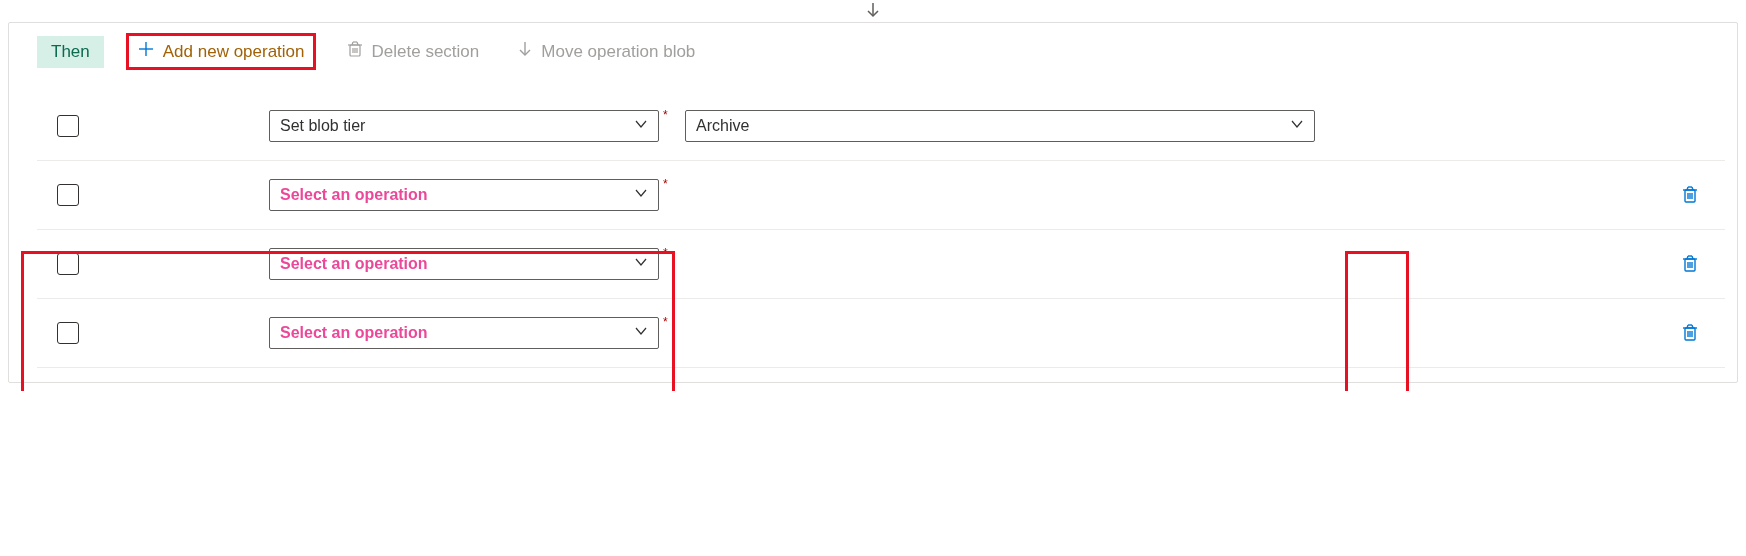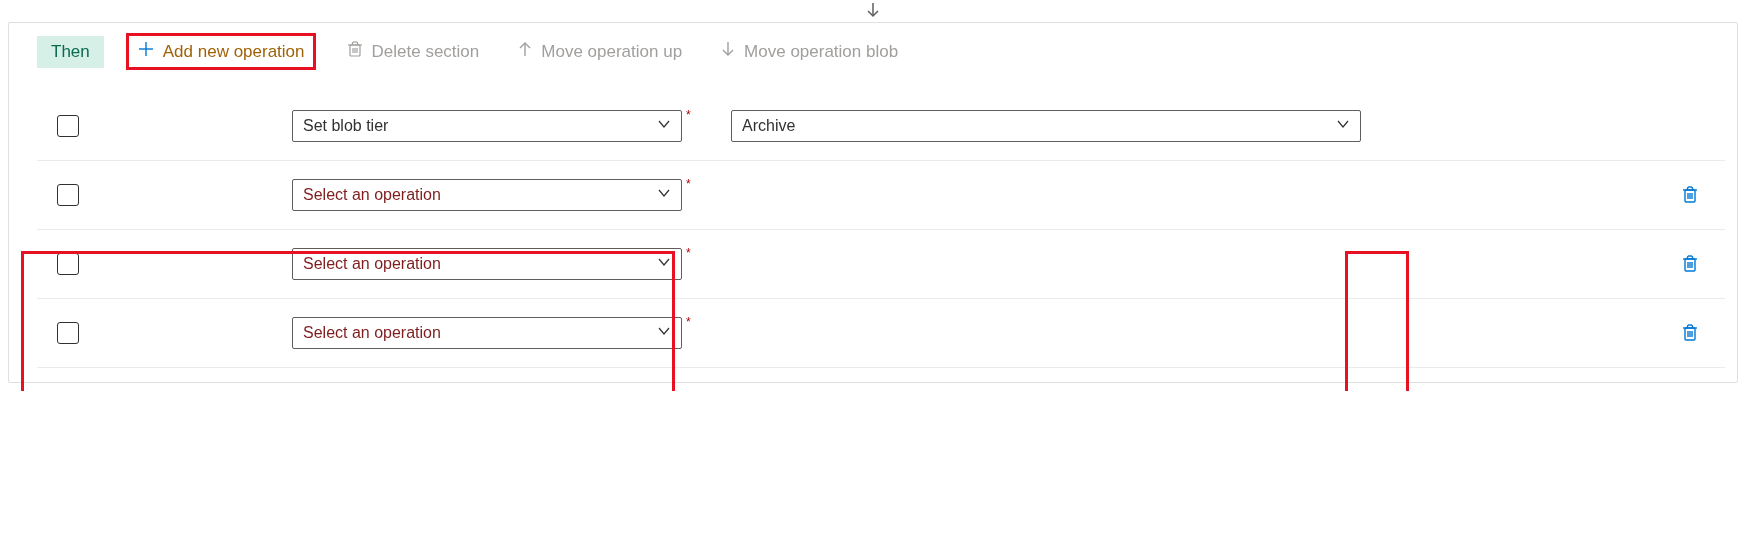--- a/index.html
+++ b/index.html
@@ -58,21 +58,20 @@
     .col-check { width: 232px; flex-shrink: 0; }
     .col-op { width: 416px; flex-shrink: 0; font-weight: 600; font-size: 17px; }
     .col-param { font-weight: 600; font-size: 17px; flex: 1; }
 
     .op-row {
       display: flex;
       align-items: center;
       padding: 18px 0;
       border-bottom: 1px solid #edebe9;
       position: relative;
-      gap: 23px;
     }
     .op-row:last-child { border-bottom: none; }
     .checkbox-cell { width: 232px; flex-shrink: 0; display: flex; align-items: center; padding-left: 20px; }
     .fake-checkbox {
       width: 22px; height: 22px;
       border: 1px solid #323130;
       border-radius: 3px;
       background: #fff;
       cursor: pointer;
     }
@@ -82,21 +81,21 @@
       align-items: center;
       justify-content: space-between;
       border: 1px solid #605e5c;
       padding: 6px 10px;
       width: 390px;
       font-size: 16px;
       background: #fff;
       cursor: pointer;
       border-radius: 2px;
     }
-    .select.placeholder { color: #7f1d1d; }
+    .select.placeholder { color: #ec4899; font-weight: bold; }
     .select-value { color: #323130; }
     .required-star {
       position: absolute;
       color: #a80000;
       font-size: 12px;
       left: 394px;
       top: -2px;
     }
     .param-cell { flex: 1; }
     .param-select {
@@ -179,29 +178,20 @@
           <line x1="9" y1="8" x2="9" y2="13"></line>
           <line x1="11" y1="8" x2="11" y2="13"></line>
           <line x1="6" y1="5" x2="7" y2="2"></line>
           <line x1="12" y1="5" x2="11" y2="2"></line>
           <line x1="7" y1="2" x2="11" y2="2"></line>
         </svg>
       </span>
       <span>Delete section</span>
     </button>
 
-    <button class="toolbar-btn disabled">
-      <span>
-        <svg width="16" height="16" viewBox="0 0 16 16" fill="none" stroke="#a19f9d" stroke-width="1.4">
-          <line x1="8" y1="2" x2="8" y2="15"></line>
-          <polyline points="3,7 8,2 13,7"></polyline>
-        </svg>
-      </span>
-      <span>Move operation up</span>
-    </button>
 
     <button class="toolbar-btn disabled">
       <span>
         <svg width="16" height="16" viewBox="0 0 16 16" fill="none" stroke="#a19f9d" stroke-width="1.4">
           <line x1="8" y1="1" x2="8" y2="14"></line>
           <polyline points="3,9 8,14 13,9"></polyline>
         </svg>
       </span>
       <span>Move operation blob</span>
     </button>

